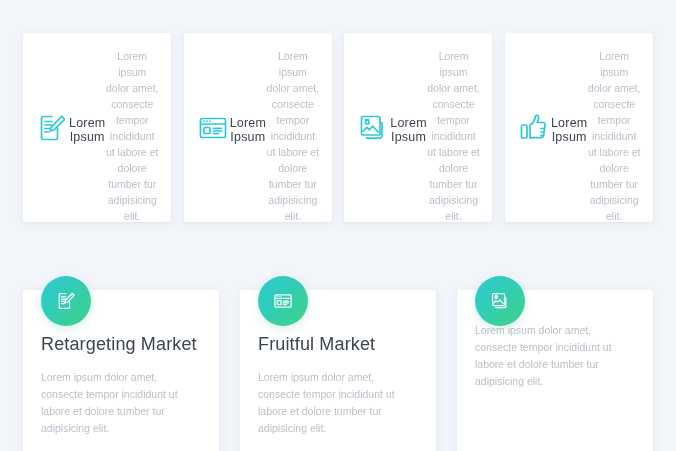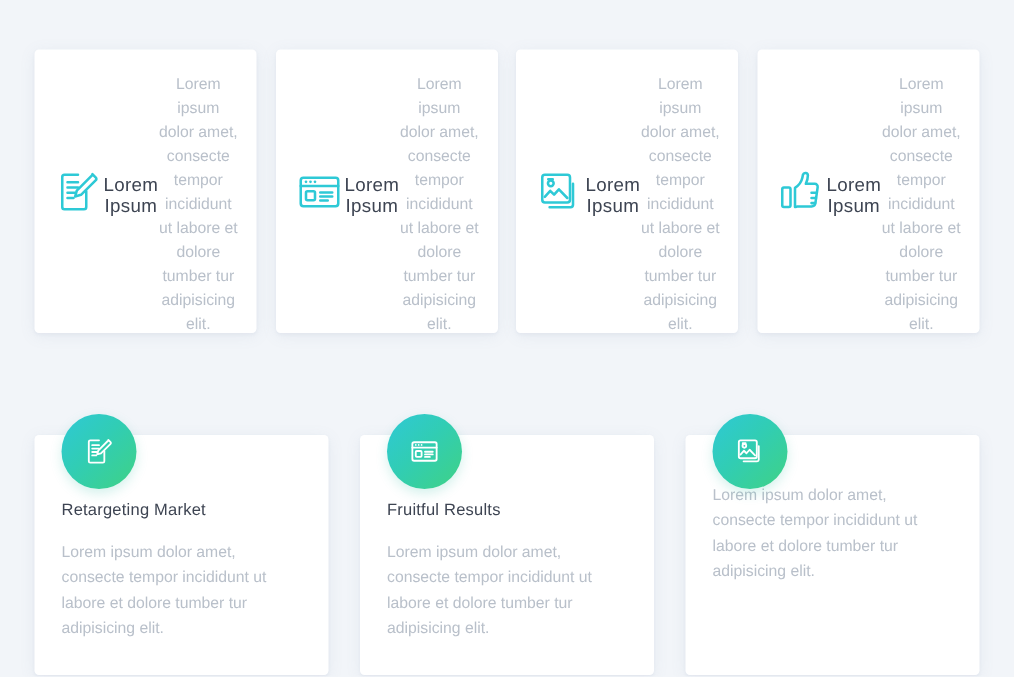--- a/index.html
+++ b/index.html
@@ -77,21 +77,21 @@
     width:50px;height:50px;
     border-radius:50%;
     background:linear-gradient(135deg,#2ec9d6 0%, #31cdb4 45%, #3fd285 100%);
     display:flex;
     align-items:center;
     justify-content:center;
     box-shadow:0 3px 8px rgba(60,190,170,.22);
   }
   .badge svg{display:block;width:22px;height:22px;}
   .solution-title{
-    font-size:11px;
+    font-size:18px;
     color:#3d4452;
     font-weight:400;
     letter-spacing:.15px;
     margin:12px 0 14px 0;
   }
   .solution-body{
     font-size:10.5px;
     line-height:17px;
     color:#b9c0ca;
     font-weight:400;
@@ -182,21 +182,21 @@
             <rect x="4.5" y="7.5" width="25" height="19" rx="1.8"></rect>
             <path d="M4.5 13h25"></path>
             <circle cx="8" cy="10.2" r=".9" fill="#ffffff" stroke="none"></circle>
             <circle cx="11" cy="10.2" r=".9" fill="#ffffff" stroke="none"></circle>
             <circle cx="14" cy="10.2" r=".9" fill="#ffffff" stroke="none"></circle>
             <rect x="8" y="16.5" width="6" height="6" rx="1"></rect>
             <path d="M17.5 17.3h8M17.5 20h8M17.5 22.6h5"></path>
           </svg>
         </span>
       </div>
-      <div class="solution-title">Fruitful Results</div>
+      <div class="solution-title">Fruitful Market</div>
       <div class="solution-body">Lorem ipsum dolor amet, consecte tempor incididunt ut labore et dolore tumber tur adipisicing elit.</div>
     </div>
 
     <div class="solution-card">
       <div class="badge">
         <span>
           <svg viewBox="0 0 34 34" fill="none" stroke="#ffffff" stroke-width="1.9" stroke-linecap="round" stroke-linejoin="round">
             <path d="M9.5 8.5h3M26 11.5v14a1.6 1.6 0 0 1-1.6 1.6h-14"></path>
             <rect x="5.5" y="5.5" width="18.5" height="18.5" rx="1.8"></rect>
             <circle cx="11.2" cy="11.2" r="1.9"></circle>

